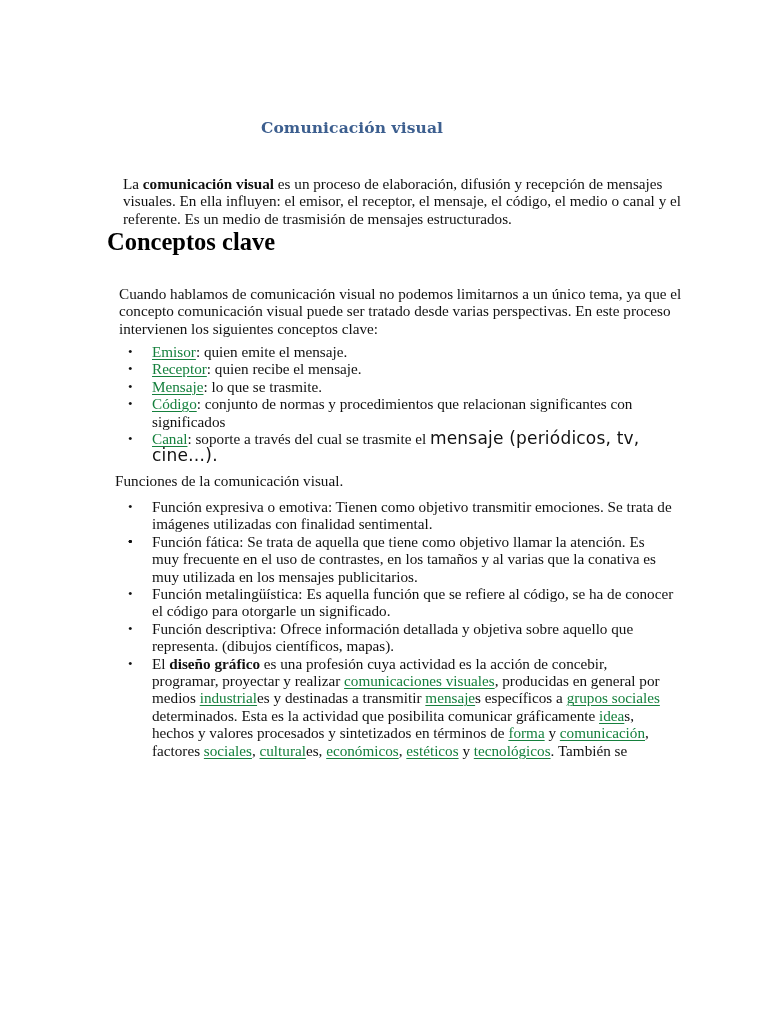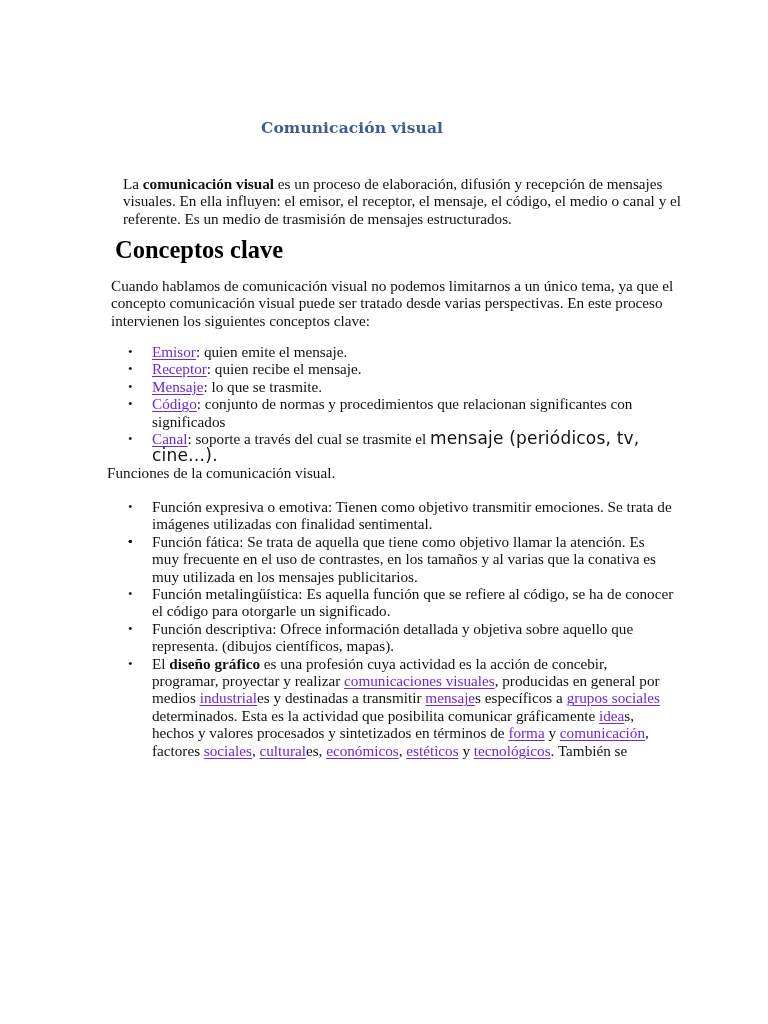--- a/index.html
+++ b/index.html
@@ -12,33 +12,33 @@
   }
   .page { position: absolute; left: 107px; top: 0; width: 570px; }
   .doc-title {
     position: absolute; left: 261px; top: 119px;
     font-family: "DejaVu Serif", "Liberation Serif", serif;
     font-weight: bold; font-size: 15.5px; color: #3d5f8f;
     letter-spacing: 0.1px; margin: 0;
   }
   .intro { position: absolute; top: 159px; left: 0; width: 565px; margin: 16px; }
   .h-concepts {
-    position: absolute; top: 228px; left: 0; margin: 8px;
+    position: absolute; top: 228px; left: 0; margin: 0;
     font-size: 24.5px; font-weight: bold; line-height: 28px; color: #000;
   }
-  .p-concepts { position: absolute; top: 273px; left: 0; width: 565px; margin: 4px; }
+  .p-concepts { position: absolute; top: 273px; left: 0; width: 565px; margin: 12px; }
   ul { margin: 0; padding: 0; list-style: none; }
   ul li { position: relative; padding-left: 45px; }
   ul li .bullet {
     position: absolute; left: 21px; top: 0; font-size: 13px;
   }
   .list-concepts { position: absolute; top: 343px; left: 0; width: 540px; }
-  .p-funciones { position: absolute; top: 464px; left: 0; margin: 0; }
+  .p-funciones { position: absolute; top: 464px; left: 0; margin: 8px; }
   .list-funciones { position: absolute; top: 498px; left: 0; width: 568px; }
-  a.link { color: #6d28d9; text-decoration: underline; text-decoration-thickness: 1px; text-underline-offset: 2px; }
+  a.link { color: #15803d; text-decoration: underline; text-decoration-thickness: 1px; text-underline-offset: 2px; }
   .mono-tail { font-family: "DejaVu Sans", sans-serif; font-size: 17px; letter-spacing: 0.2px; }
 </style>
 </head>
 <body>
 
 <h2 class="doc-title">Comunicación visual</h2>
 
 <div class="page">
 
   <p class="intro"><span>La </span><b>comunicación visual</b><span> es un proceso de elaboración, difusión y recepción de mensajes visuales. En ella influyen: el emisor, el receptor, el mensaje, el código, el medio o canal y el referente. Es un medio de trasmisión de mensajes estructurados.</span></p>

